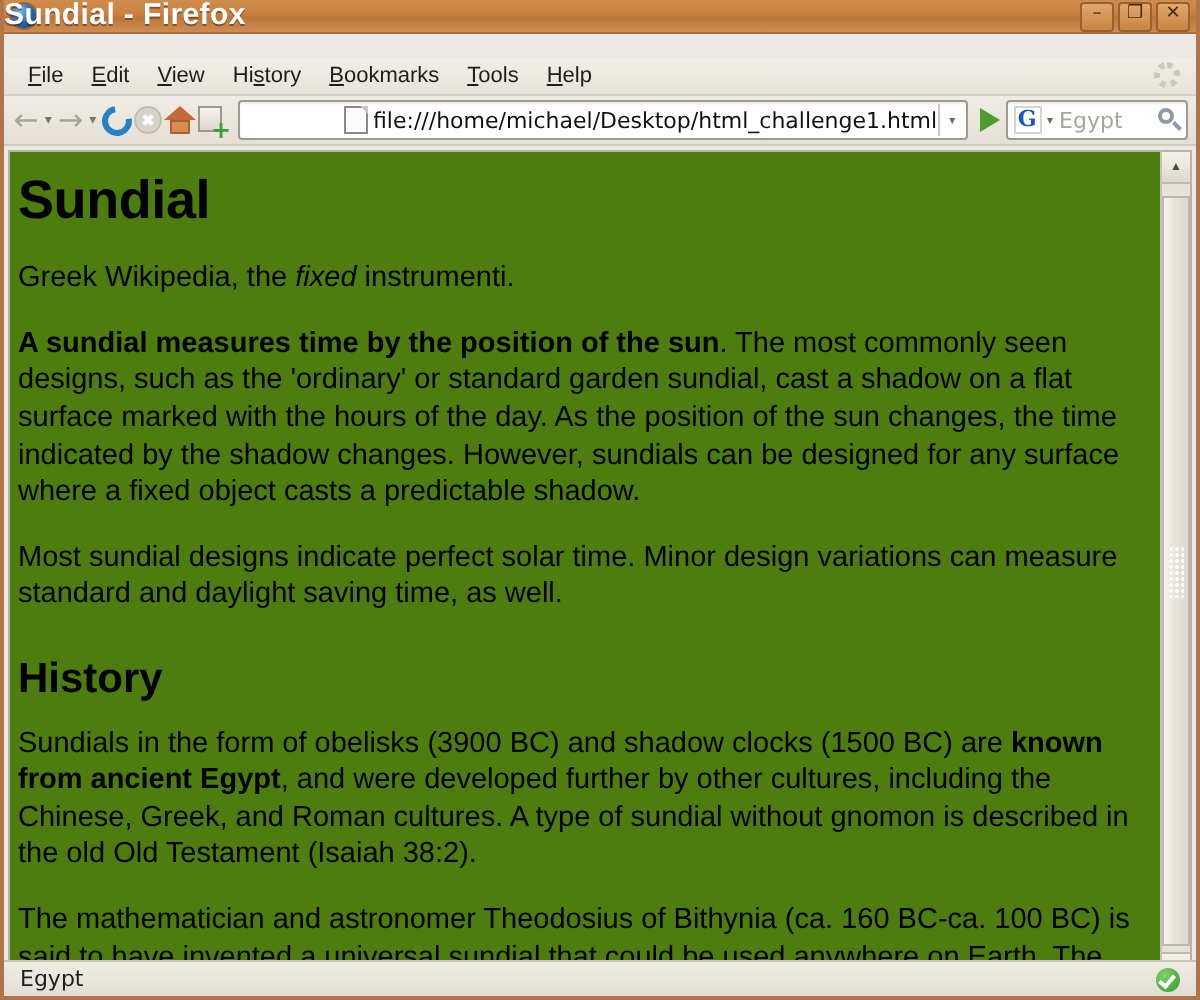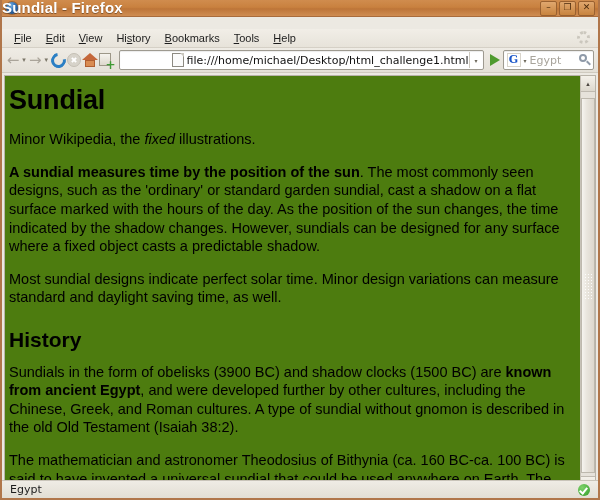--- a/index.html
+++ b/index.html
@@ -499,21 +499,21 @@
       <span id="search-placeholder">Egypt</span>
       <span class="ico-magnifier"></span>
     </div>
   </div>
 
   <div id="content-wrap">
     <div id="page">
       <h1>Sundial</h1>
 
       <p>
-        <span>Minor Wikipedia, the </span><i>fixed</i><span> illustrations.</span>
+        <span>Greek Wikipedia, the </span><i>fixed</i><span> instrumenti.</span>
       </p>
 
       <p>
         <b>A sundial measures time by the position of the sun</b><span>. The most commonly seen designs, such as the 'ordinary' or standard garden sundial, cast a shadow on a flat surface marked with the hours of the day. As the position of the sun changes, the time indicated by the shadow changes. However, sundials can be designed for any surface where a fixed object casts a predictable shadow.</span>
       </p>
 
       <p>Most sundial designs indicate perfect solar time. Minor design variations can measure standard and daylight saving time, as well.</p>
 
       <h2>History</h2>
 

